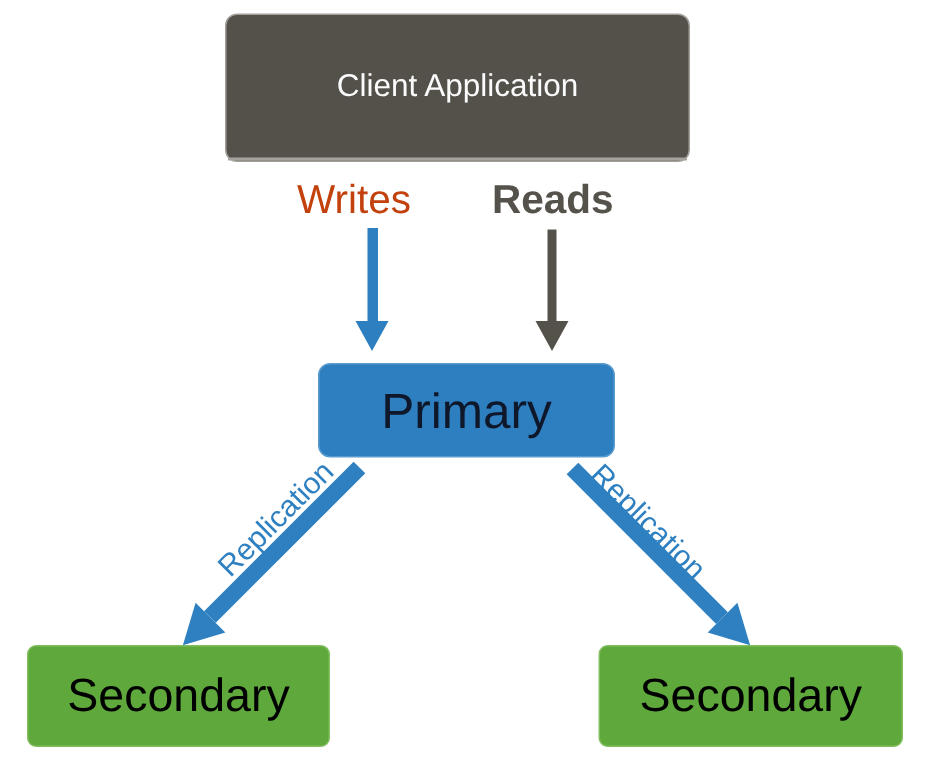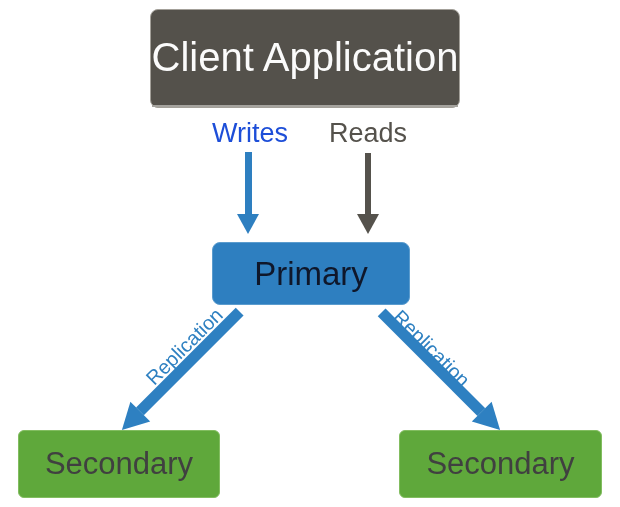--- a/index.html
+++ b/index.html
@@ -14,32 +14,32 @@
   
   .client-box{
     position:absolute;left:150px;top:9px;width:310px;height:99px;
     background:#54514b;border:1px solid #a3a099;border-radius:8px;
     box-sizing:border-box;display:flex;flex-direction:column;
   }
   .client-row{
     flex:1;display:flex;align-items:center;justify-content:center;
     color:#fbfbfb;
   }
-  .client-title{font-size:40px;}
+  .client-title{font-size:21px;}
   .client-subtitle{font-size:31px;}
   .client-divider{height:2px;background:#a5a39e;margin:0 1px;}
 
   
   .writes-label{
     position:absolute;left:198px;top:118px;width:104px;height:30px;
-    color:#1d4ed8;font-size:27px;text-align:center;font-weight:500;
+    color:#c2410c;font-size:27px;font-weight:500;
   }
   .reads-label{
     position:absolute;left:328px;top:118px;width:80px;height:30px;
-    color:#55524c;font-size:27px;text-align:center;font-weight:400;
+    color:#55524c;font-size:27px;text-align:center;font-weight:700;
   }
 
   
   .v-shaft{position:absolute;width:7px;}
   .writes-shaft{left:245px;top:152px;height:62px;background:#2e7fc0;}
   .reads-shaft{left:365px;top:153px;height:61px;width:6px;background:#55524c;}
   .v-head{position:absolute;width:0;height:0;border-left:11px solid transparent;border-right:11px solid transparent;}
   .writes-head{left:237px;top:214px;border-top:20px solid #2e7fc0;}
   .reads-head{left:357px;top:214px;border-top:20px solid #55524c;}
 
@@ -66,21 +66,21 @@
     color:#2e80c1;font-size:20px;font-weight:500;
   }
   .rep-label-left{left:120px;top:335px;transform:rotate(-45deg);}
   .rep-label-right{left:366px;top:337px;transform:rotate(45deg);}
 
   
   .secondary-box{
     position:absolute;top:430px;height:68px;
     background:#5fa83b;border:1px solid #82bd60;border-radius:6px;
     box-sizing:border-box;display:flex;align-items:center;justify-content:center;
-    color:#404040;font-size:31px;text-align:center;
+    color:#000000;font-size:31px;text-align:center;
   }
   .secondary-left{left:18px;width:202px;}
   .secondary-right{left:399px;width:203px;}
 </style>
 </head>
 <body>
 
 <div class="canvas">
 
   <div class="client-box">

